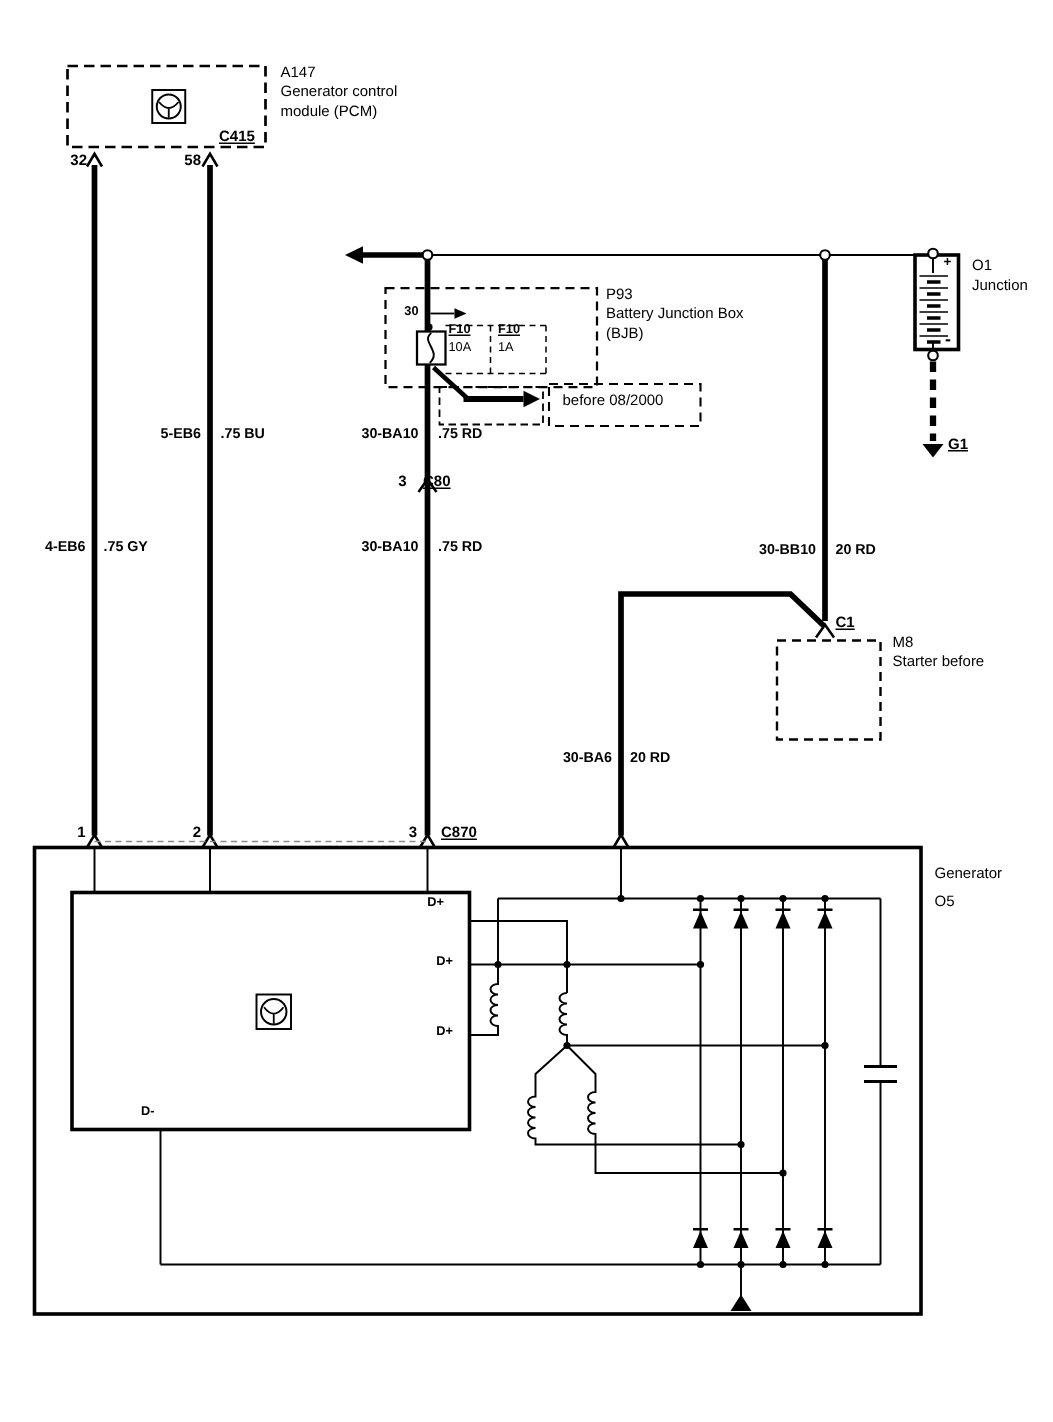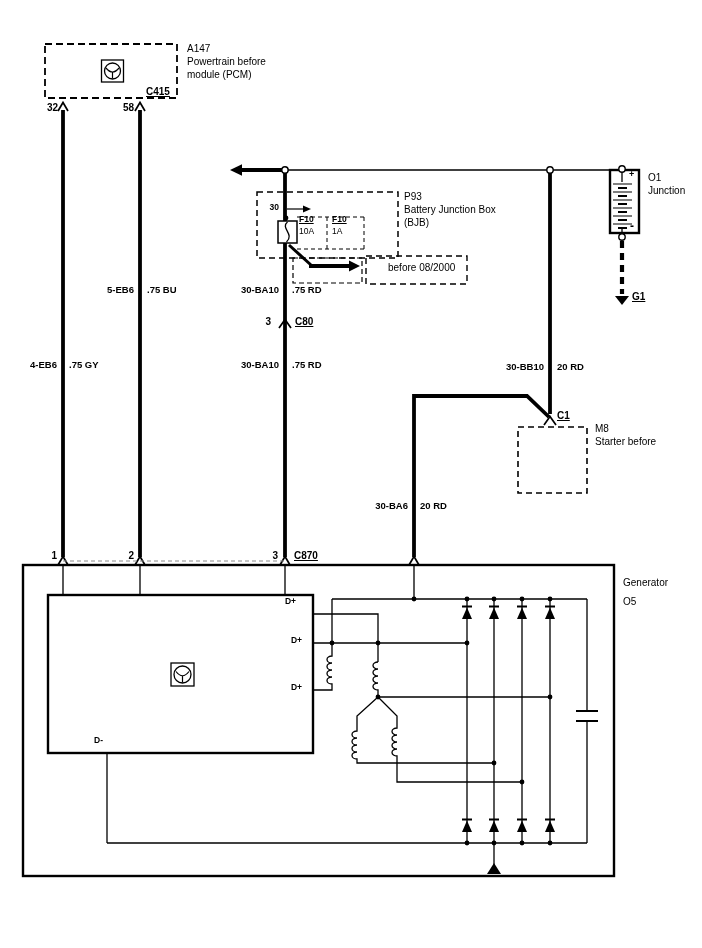--- a/index.html
+++ b/index.html
@@ -169,35 +169,35 @@
         <circle cx="467" cy="843" r="2.4"></circle>
             <circle cx="494" cy="843" r="2.4"></circle>
         <circle cx="522" cy="843" r="2.4"></circle>
             <circle cx="550" cy="843" r="2.4"></circle>
       </g>
     </g>
   </g>
 </svg>
 
 <span class="lbl" style="left:187px;top:43px">A147</span>
-<span class="lbl" style="left:187px;top:56px">Powertrain before</span>
+<span class="lbl" style="left:187px;top:56px">Generator control</span>
 <span class="lbl" style="left:187px;top:69px">module (PCM)</span>
 <span class="lbl p r" style="left:28px;top:102px;width:30px">32</span>
 <span class="lbl p r" style="left:104px;top:102px;width:30px">58</span>
 <span class="lbl p u" style="left:146px;top:86px">C415</span>
 
 <span class="lbl" style="left:404px;top:191px">P93</span>
 <span class="lbl" style="left:404px;top:204px">Battery Junction Box</span>
 <span class="lbl" style="left:404px;top:217px">(BJB)</span>
 <span class="lbl s8 b r" style="left:255px;top:203px;width:24px">30</span>
 <span class="lbl s8 b u" style="left:299px;top:215px">F10</span>
 <span class="lbl s8" style="left:299px;top:227px">10A</span>
 <span class="lbl s8 b u" style="left:332px;top:215px">F10</span>
 <span class="lbl s8" style="left:332px;top:227px">1A</span>
-<span class="lbl" style="left:388px;top:262px">before 08/2000</span>
+<span class="lbl" style="left:375px;top:262px">before 08/2000</span>
 
 <span class="lbl" style="left:648px;top:172px">O1</span>
 <span class="lbl" style="left:648px;top:185px">Junction</span>
 <span class="lbl b" style="left:629px;top:169px;font-size:9px">+</span>
 <span class="lbl b" style="left:630px;top:220px;font-size:12px">-</span>
 <span class="lbl p u" style="left:632px;top:291px">G1</span>
 
 <span class="lbl w r" style="left:84px;top:285px;width:50px">5-EB6</span>
 <span class="lbl w" style="left:147px;top:285px">.75 BU</span>
 <span class="lbl w r" style="left:219px;top:285px;width:60px">30-BA10</span>
@@ -205,21 +205,21 @@
 <span class="lbl w r" style="left:7px;top:360px;width:50px">4-EB6</span>
 <span class="lbl w" style="left:69px;top:360px">.75 GY</span>
 <span class="lbl w r" style="left:219px;top:360px;width:60px">30-BA10</span>
 <span class="lbl w" style="left:292px;top:360px">.75 RD</span>
 <span class="lbl w r" style="left:484px;top:362px;width:60px">30-BB10</span>
 <span class="lbl w" style="left:557px;top:362px">20 RD</span>
 <span class="lbl w r" style="left:353px;top:501px;width:55px">30-BA6</span>
 <span class="lbl w" style="left:420px;top:501px">20 RD</span>
 
 <span class="lbl p r" style="left:251px;top:316px;width:20px">3</span>
-<span class="lbl p u" style="left:295px;top:316px">C80</span>
+<span class="lbl p u" style="left:282px;top:316px">C80</span>
 
 <span class="lbl p u" style="left:557px;top:410px">C1</span>
 <span class="lbl" style="left:595px;top:423px">M8</span>
 <span class="lbl" style="left:595px;top:436px">Starter before</span>
 
 <span class="lbl p r" style="left:37px;top:550px;width:20px">1</span>
 <span class="lbl p r" style="left:114px;top:550px;width:20px">2</span>
 <span class="lbl p r" style="left:258px;top:550px;width:20px">3</span>
 <span class="lbl p u" style="left:294px;top:550px">C870</span>
 <span class="lbl" style="left:623px;top:596px">O5</span>

